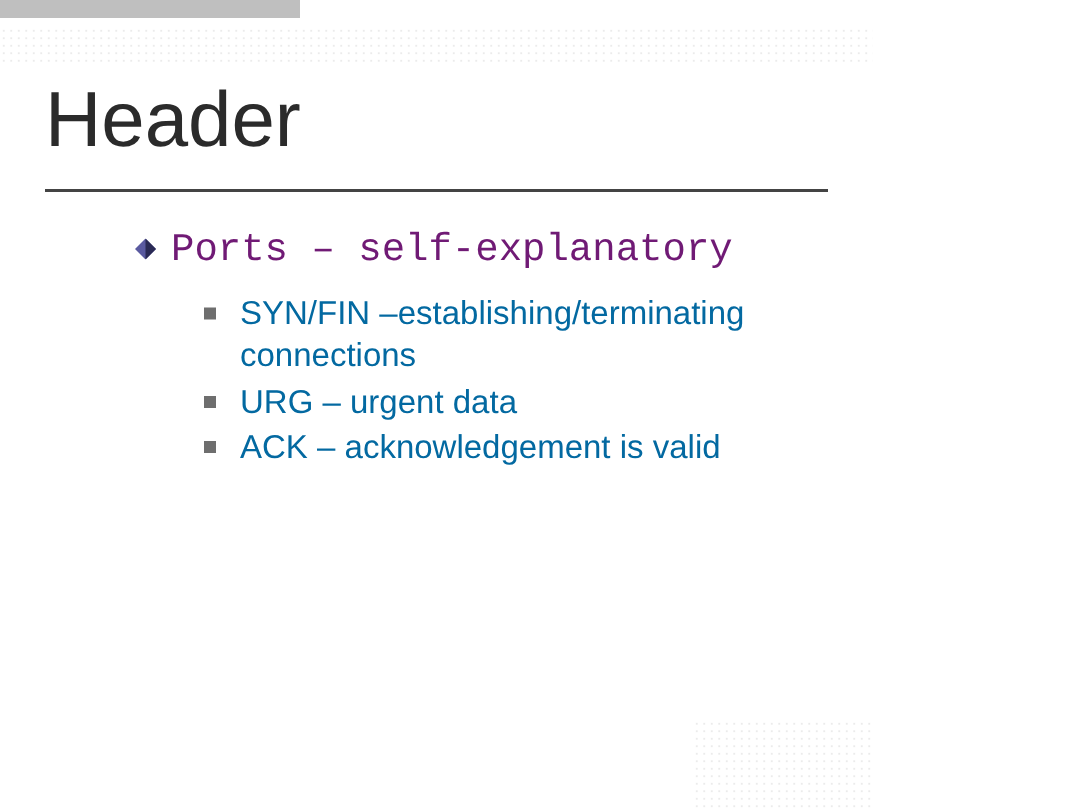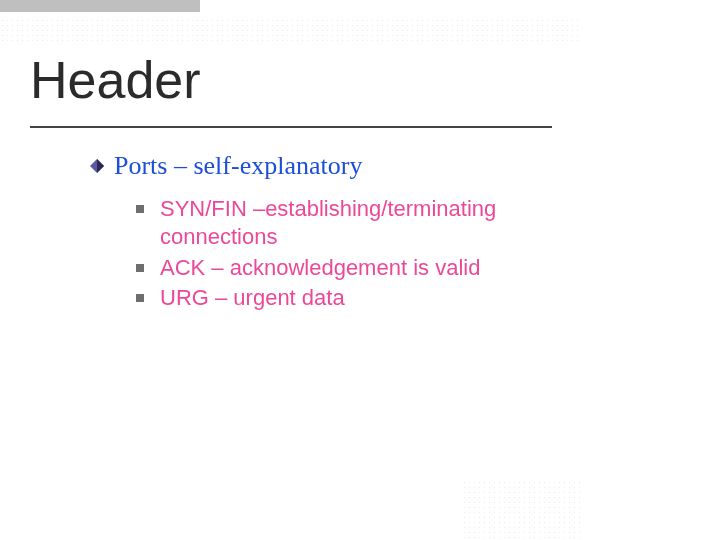--- a/index.html
+++ b/index.html
@@ -67,44 +67,44 @@
     height: 14px;
     flex-shrink: 0;
     margin-top: 9px;
     margin-right: 10px;
   }
   .diamond svg {
     display: block;
   }
   .bullet-text {
     font-size: 26px;
-    color: #1d4ed8;
+    color: #701a75;
     line-height: 1.25;
-    font-family: Liberation Serif, serif;
+    font-family: Liberation Mono, monospace;
   }
   .sub-list {
     margin-top: 12px;
     margin-left: 46px;
   }
   .sub-row {
     display: flex;
     align-items: flex-start;
     margin-bottom: 2px;
   }
   .square {
     width: 8px;
     height: 8px;
     background: #6e6e6e;
     flex-shrink: 0;
     margin-top: 10px;
     margin-right: 16px;
   }
   .sub-text {
     font-size: 22px;
-    color: #ec4899;
+    color: #0369a1;
     line-height: 1.3;
     font-family: Verdana, Geneva, sans-serif;
   }
   .corner-dots {
     position: absolute;
     bottom: 0;
     right: 0;
     width: 120px;
     height: 60px;
     background-image: radial-gradient(circle, #e6e6e6 0.6px, transparent 0.7px);
@@ -136,24 +136,24 @@
 
 
 
     <div class="sub-list">
       <div class="sub-row">
         <div class="square"></div>
         <div class="sub-text">SYN/FIN –establishing/terminating connections</div>
       </div>
       <div class="sub-row">
         <div class="square"></div>
-        <div class="sub-text">ACK – acknowledgement is valid</div>
+        <div class="sub-text">URG – urgent data</div>
       </div>
       <div class="sub-row">
         <div class="square"></div>
-        <div class="sub-text">URG – urgent data</div>
+        <div class="sub-text">ACK – acknowledgement is valid</div>
       </div>
     </div>
 
   </div>
 
   <div class="corner-dots"></div>
 </div>
 
 </body></html>

